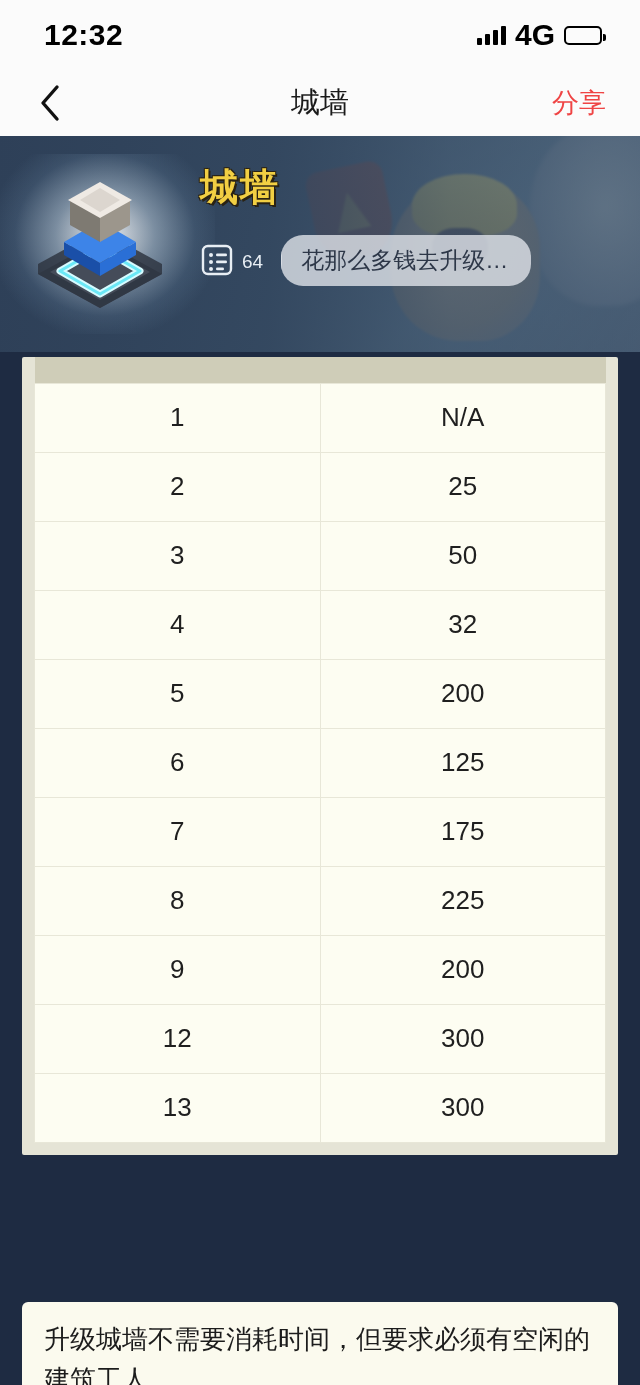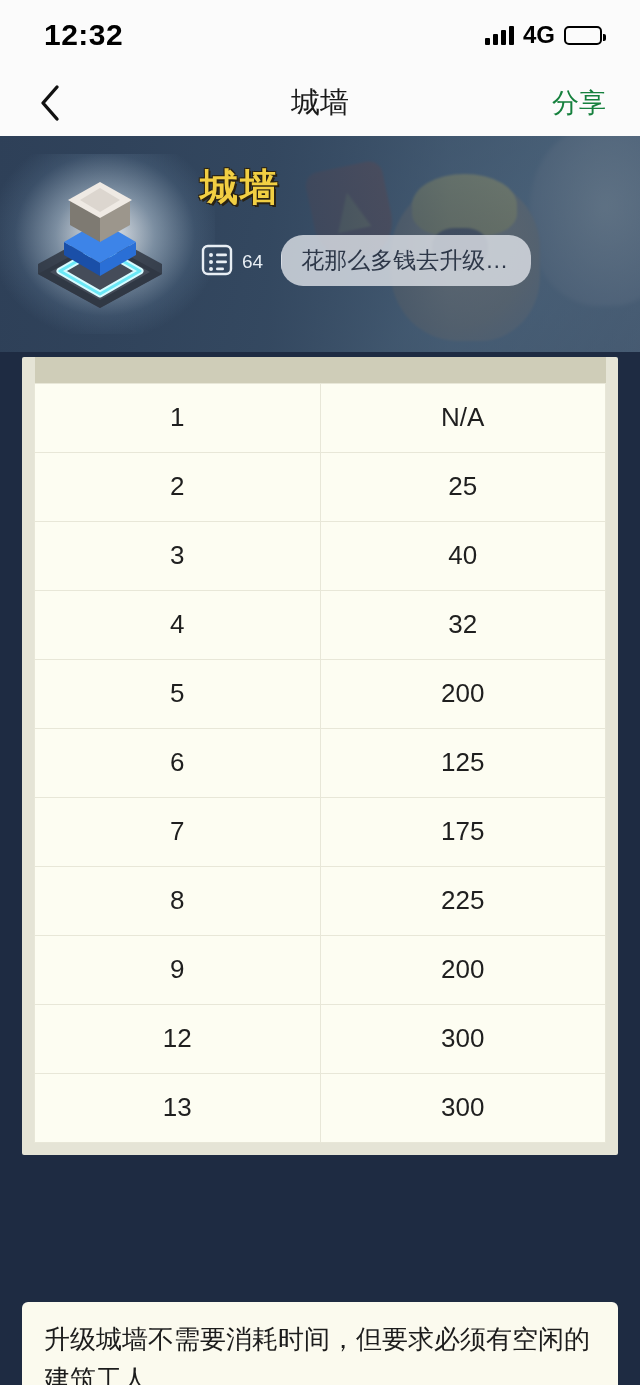--- a/index.html
+++ b/index.html
@@ -17,40 +17,40 @@
     padding:0 38px 0 44px;
   }
   .status-time { font-size:30px; font-weight:bold; color:#000; letter-spacing:0.5px; }
   .status-right { display:flex; align-items:center; gap:9px; }
   .sig-bars { display:flex; align-items:flex-end; gap:3px; height:20px; }
   .sig-bars i { width:5px; background:#000; border-radius:1px; display:block; }
   .sig-bars i:nth-child(1){ height:7px; }
   .sig-bars i:nth-child(2){ height:11px; }
   .sig-bars i:nth-child(3){ height:15px; }
   .sig-bars i:nth-child(4){ height:19px; }
-  .net-label { font-size:24px; font-weight:600; color:#000; letter-spacing:0; }
+  .net-label { font-size:30px; font-weight:600; color:#000; letter-spacing:0; }
   .battery { position:relative; width:38px; height:19px; border:2px solid #000;
              border-radius:5px; padding:2px; }
   .battery .fill { height:100%; width:45%; background:#000; border-radius:2px; }
   .battery:after { content:""; position:absolute; right:-6px; top:6px;
                    width:3px; height:7px; background:#000; border-radius:0 2px 2px 0; }
 
   
   .navbar {
     height:66px; background:#fbfbfb;
     display:flex; align-items:center; justify-content:space-between;
     padding:0 34px 0 30px; position:relative;
   }
   .nav-back { width:40px; height:40px; display:flex; align-items:center; justify-content:center; }
   .nav-back svg { display:block; }
   .nav-title {
     position:absolute; left:0; right:0; text-align:center;
     font-size:29px; color:#1a1a1a; font-weight:500; pointer-events:none;
   }
-  .nav-action { font-size:27px; color:#15803d; position:relative; z-index:2; }
+  .nav-action { font-size:27px; color:#ef4444; position:relative; z-index:2; }
 
   
   .hero {
     position:relative; height:216px; overflow:hidden;
     background:linear-gradient(135deg,#31465f 0%,#3b5068 35%,#516a80 70%,#46596f 100%);
   }
   .hero-art {
     position:absolute; right:-10px; top:0; width:330px; height:216px;
     opacity:0.55;
   }
@@ -248,21 +248,21 @@
           <tr>
             <td class="cell col-a">1</td>
             <td class="cell col-b">N/A</td>
           </tr>
           <tr>
             <td class="cell col-a">2</td>
             <td class="cell col-b">25</td>
           </tr>
           <tr>
             <td class="cell col-a">3</td>
-            <td class="cell col-b">40</td>
+            <td class="cell col-b">50</td>
           </tr>
           <tr>
             <td class="cell col-a">4</td>
             <td class="cell col-b">32</td>
           </tr>
           <tr>
             <td class="cell col-a">5</td>
             <td class="cell col-b">200</td>
           </tr>
           <tr>

